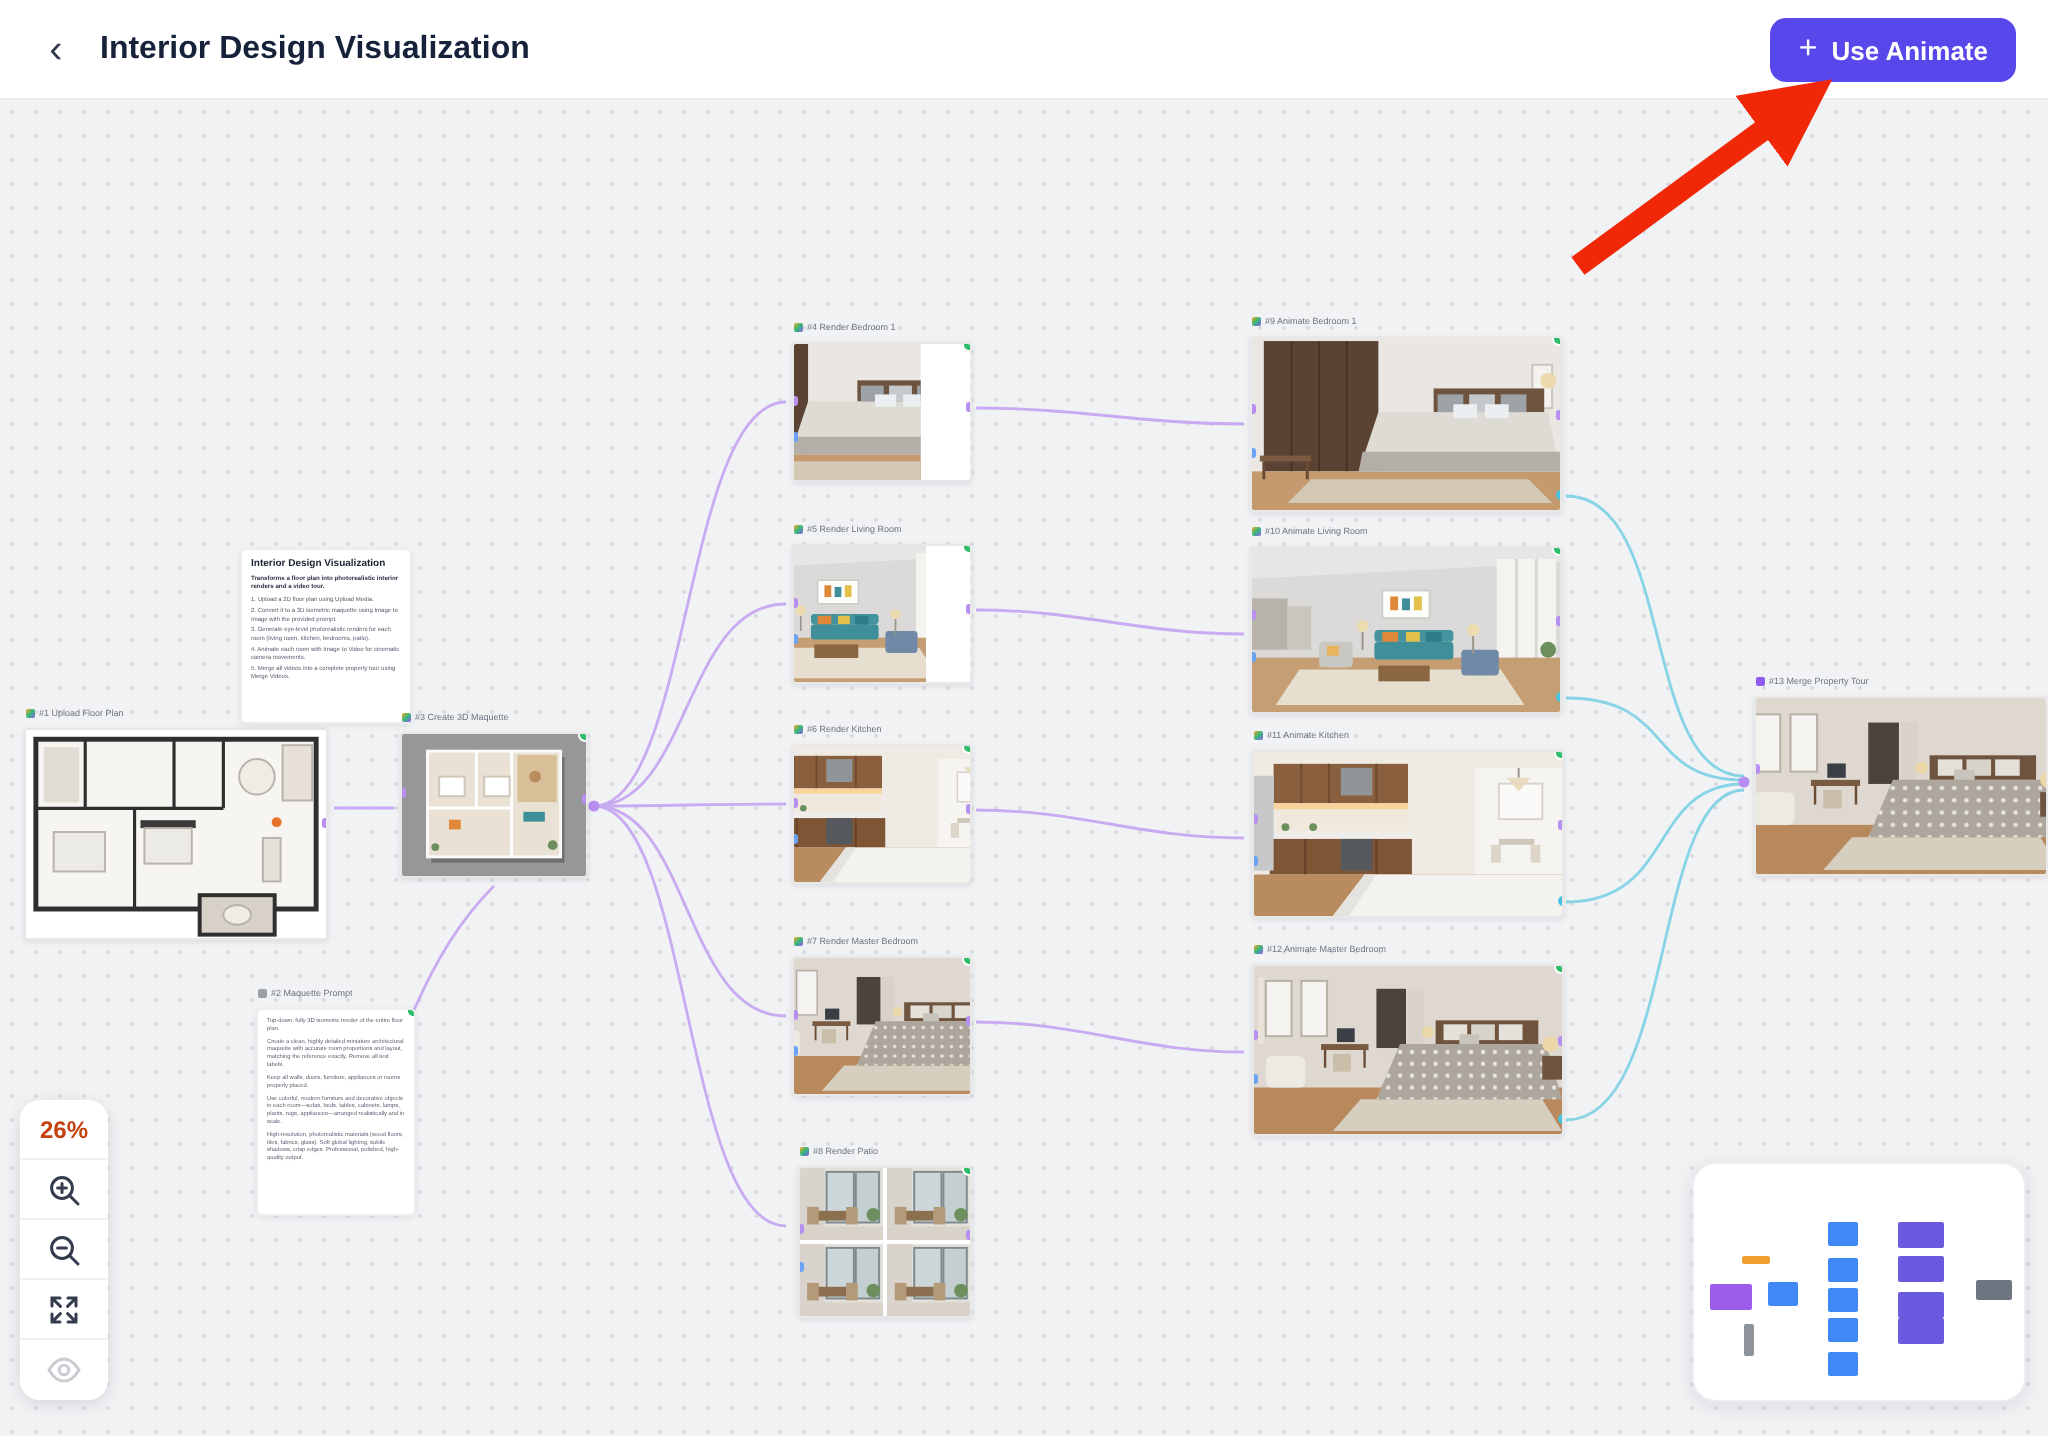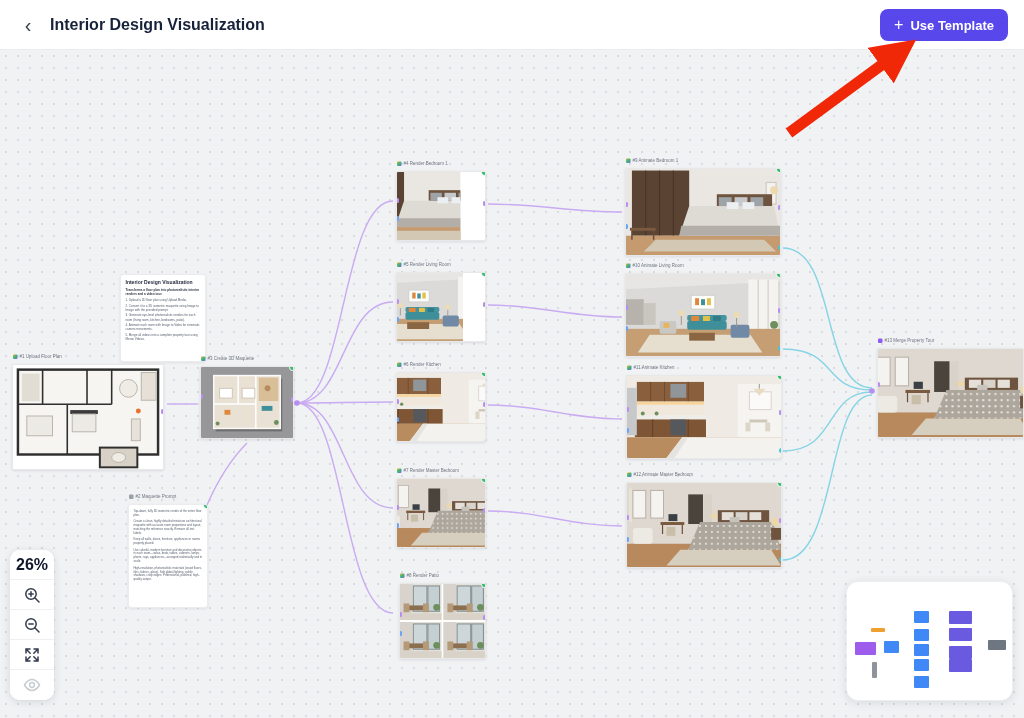--- a/index.html
+++ b/index.html
@@ -47,21 +47,21 @@
   .instr-intro { font-size:6.2px; font-weight:bold; color:#2a3242; line-height:1.35; margin-bottom:5px; }
   .instr-step  { font-size:6px; line-height:1.4; margin-bottom:2.5px; color:#555d6c; }
   .note-par { font-size:5.8px; line-height:1.35; margin-bottom:5px; color:#555d6c; }
 
   
   .zoombar { position:absolute; left:10px; top:500px; width:44px; background:#fff; border-radius:10px;
              box-shadow:0 2px 8px rgba(20,24,40,.12); z-index:20; overflow:hidden; }
   .zcell { width:44px; height:30px; display:flex; align-items:center; justify-content:center;
            border-bottom:1px solid #f0f0f2; cursor:pointer; background:#fff; border-left:none; border-right:none; border-top:none; }
   .zcell:last-child { border-bottom:none; }
-  .zlevel { font-size:16px; font-weight:bold; color:#0f172a; }
+  .zlevel { font-size:12px; font-weight:bold; color:#c2410c; }
   .zicon { stroke:#333b4d; fill:none; stroke-width:1.5; stroke-linecap:round; }
   .zicon-dim { stroke:#c9ccd1; }
 
   
   .minimap { position:absolute; left:846px; top:531px; width:167px; height:120px; background:#fff;
              border:1px solid #eceef0; border-radius:12px; box-shadow:0 2px 10px rgba(20,24,40,.10); z-index:20; }
   .mm { position:absolute; border-radius:1px; }
 
   
   .arrow-overlay { position:absolute; left:0; top:0; width:1024px; height:718px; z-index:40; pointer-events:none; }
@@ -223,21 +223,21 @@
       <use href="#pcell" x="45" y="39"></use>
     </symbol>
   </defs>
 </svg>
 
 <div class="header">
   <button class="back-btn">‹</button>
   <div class="title">Interior Design Visualization</div>
   <button class="use-template">
     <span class="plus">+</span>
-    <span>Use Template</span>
+    <span>Use Animate</span>
   </button>
 </div>
 
 <div class="canvas">
 
   <svg class="edges">
     <g fill="none" stroke="#C9ABF2" stroke-width="1.4">
       <path d="M167,354 L197,354"></path>
       <path d="M207,455 C218,430 230,410 247,393"></path>
       <path d="M297,353 C345,353 342,151 393,151"></path>

